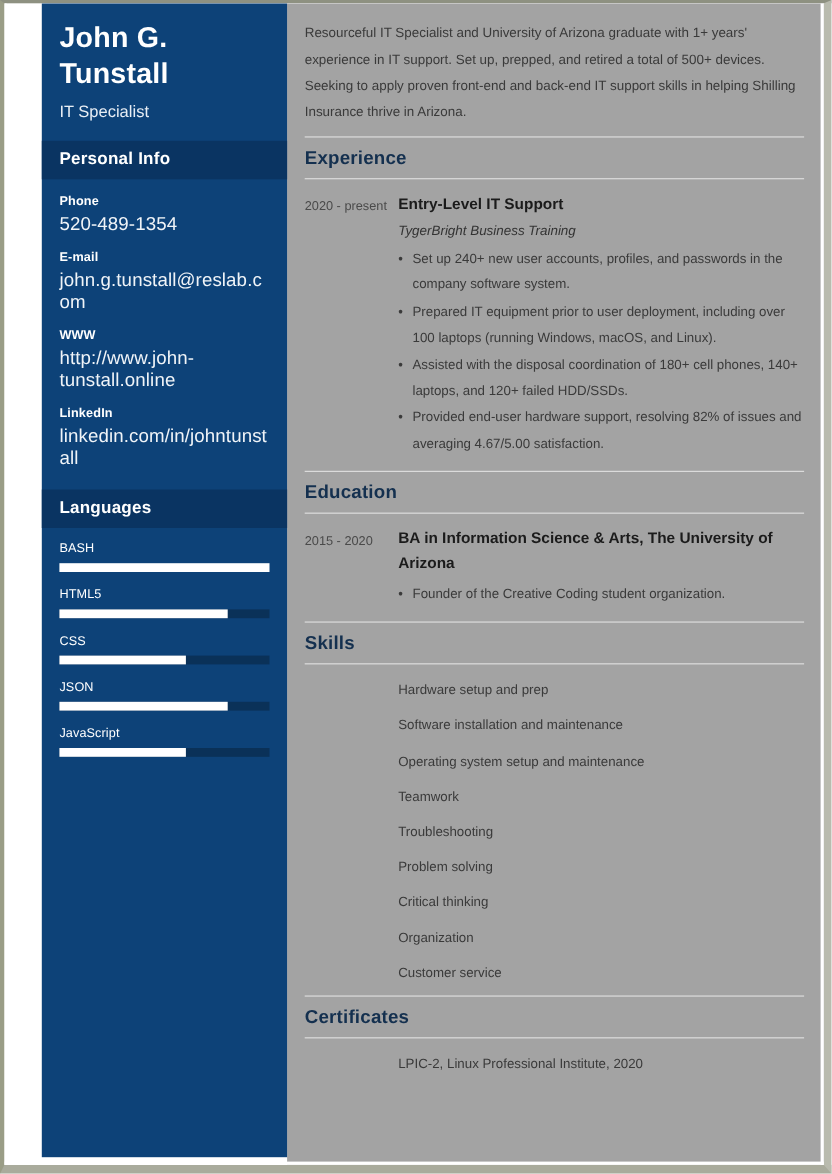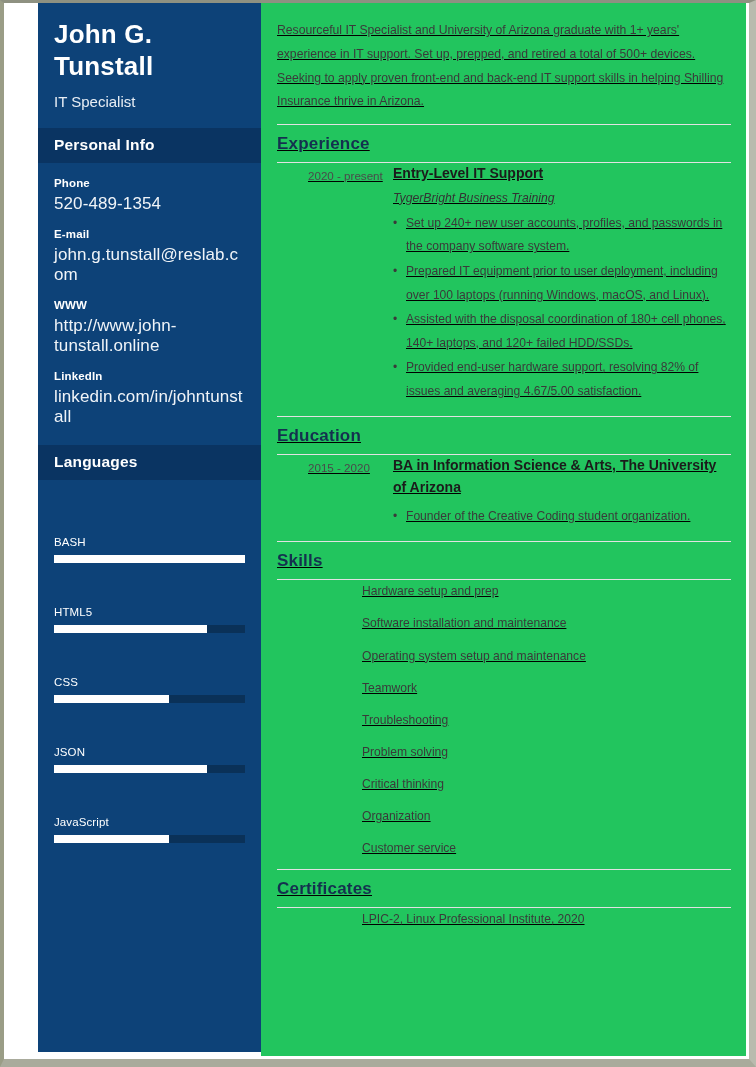--- a/index.html
+++ b/index.html
@@ -95,74 +95,71 @@
     letter-spacing: 0.1px;
   }
 
   .lang-list { padding: 13px 16px 0 16px; }
   .lang-item { margin-bottom: 15px; }
   .lang-name {
     font-size: 11.5px;
     color: #ffffff;
     margin-bottom: 7px;
     letter-spacing: 0.1px;
-    margin-top: 43px;
   }
   .bar-track {
     height: 8px;
     width: 100%;
     background: #0a3158;
   }
   .bar-fill {
     height: 100%;
     background: #ffffff;
   }
 
   
   .main {
     flex: 1 1 auto;
-    background: #22c55e;
+    background: #a3a3a3;
     padding: 12px 18px 0 16px;
     min-width: 0;
-    text-decoration: underline;
   }
 
   .summary {
     font-size: 12.2px;
     line-height: 1.95;
     color: #3a3a3a;
     margin: 4px 0 10px 0;
   }
 
   .section { margin-bottom: 2px; }
 
   .section-title {
     font-size: 17px;
     font-weight: bold;
     color: #14304f;
     border-top: 1px solid #e2e2e2;
     border-bottom: 1px solid #e2e2e2;
     padding: 9px 0 8px 0;
-    margin-bottom: 0;
+    margin-bottom: 12px;
     letter-spacing: 0.2px;
   }
 
   .entry {
     display: flex;
     align-items: flex-start;
     margin-bottom: 12px;
   }
   .entry-date {
     flex: 0 0 85px;
     width: 85px;
     font-size: 11.6px;
     color: #4a4a4a;
     line-height: 1.95;
     padding-top: 2px;
-    margin-left: 31px;
   }
   .entry-body { flex: 1 1 auto; min-width: 0; }
 
   .entry-role {
     font-size: 14px;
     font-weight: bold;
     color: #1b1b1b;
     line-height: 1.55;
     margin-bottom: 6px;
   }

